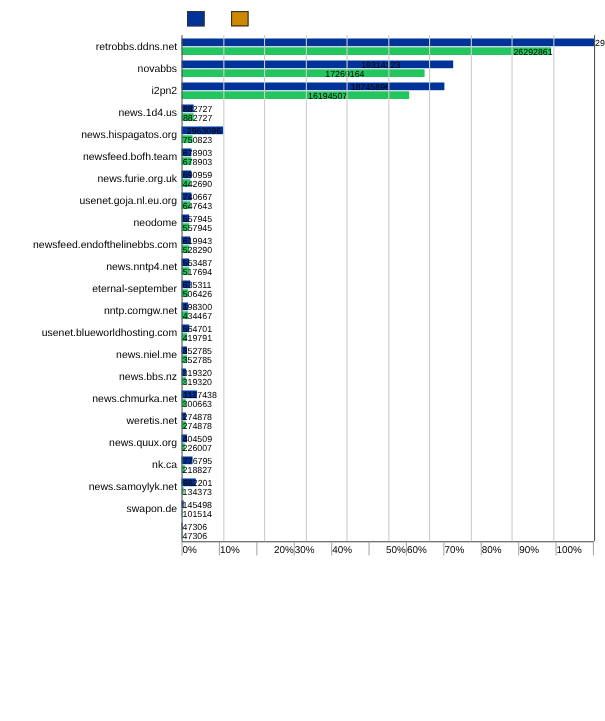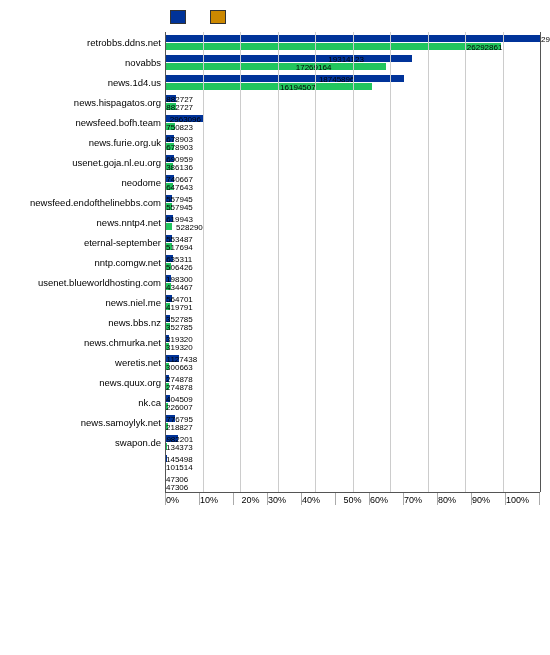--- a/index.html
+++ b/index.html
@@ -102,20 +102,21 @@
       <div class="legend-box" style="background:#cc8800;"></div>
       <span></span>
     </div>
   </div>
 
   <div style="display:flex; flex-direction:row; flex:1;">
 
     <div class="labels-col" id="labels-col">
         <div class="label-cell">retrobbs.ddns.net</div>
         <div class="label-cell">novabbs</div>
+        <div class="label-cell">i2pn2</div>
         <div class="label-cell">news.1d4.us</div>
         <div class="label-cell">news.hispagatos.org</div>
         <div class="label-cell">newsfeed.bofh.team</div>
         <div class="label-cell">news.furie.org.uk</div>
         <div class="label-cell">usenet.goja.nl.eu.org</div>
         <div class="label-cell">neodome</div>
         <div class="label-cell">newsfeed.endofthelinebbs.com</div>
         <div class="label-cell">news.nntp4.net</div>
         <div class="label-cell">eternal-september</div>
         <div class="label-cell">nntp.comgw.net</div>
@@ -177,21 +178,21 @@
           </div>
           <div class="bar-r" style="width: 2.31%; position: relative;">
             <span class="val-label val-r" style="left: 2.31%; font-size: 8px; top: 0px; position: absolute; padding-left: 1px;">678903</span>
           </div>
         </div>
         <div class="bar-pair">
           <div class="bar-a" style="width: 2.35%; position: relative; text-decoration: underline;">
             <span class="val-label val-a" style="left: 2.35%; font-size: 8px; top: 0px; position: absolute; padding-left: 1px;">690959</span>
           </div>
           <div class="bar-r" style="width: 2.21%; position: relative;">
-            <span class="val-label val-r" style="left: 2.21%; font-size: 8px; top: 0px; position: absolute; padding-left: 1px;">386136</span>
+            <span class="val-label val-r" style="left: 2.21%; font-size: 8px; top: 0px; position: absolute; padding-left: 1px;">442690</span>
           </div>
         </div>
         <div class="bar-pair">
           <div class="bar-a" style="width: 2.52%; position: relative;">
             <span class="val-label val-a" style="left: 2.52%; font-size: 8px; top: 0px; position: absolute; padding-left: 1px;">740667</span>
           </div>
           <div class="bar-r" style="width: 2.21%; position: relative;">
             <span class="val-label val-r" style="left: 2.21%; font-size: 8px; top: 0px; position: absolute; padding-left: 1px;">647643</span>
           </div>
         </div>
@@ -201,21 +202,21 @@
           </div>
           <div class="bar-r" style="width: 1.9%; position: relative;">
             <span class="val-label val-r" style="left: 1.9%; font-size: 8px; top: 0px; position: absolute; padding-left: 1px;">557945</span>
           </div>
         </div>
         <div class="bar-pair">
           <div class="bar-a" style="width: 2.11%; position: relative;">
             <span class="val-label val-a" style="left: 2.11%; font-size: 8px; top: 0px; position: absolute; padding-left: 1px;">619943</span>
           </div>
           <div class="bar-r" style="width: 1.8%; position: relative;">
-            <span class="val-label val-r" style="left: 1.8%; font-size: 8px; top: 0px; position: absolute; padding-left: 11px;">528290</span>
+            <span class="val-label val-r" style="left: 1.8%; font-size: 8px; top: 0px; position: absolute; padding-left: 1px;">528290</span>
           </div>
         </div>
         <div class="bar-pair">
           <div class="bar-a" style="width: 1.89%; position: relative;">
             <span class="val-label val-a" style="left: 1.89%; font-size: 8px; top: 0px; position: absolute; padding-left: 1px;">553487</span>
           </div>
           <div class="bar-r" style="width: 1.76%; position: relative;">
             <span class="val-label val-r" style="left: 1.76%; font-size: 8px; top: 0px; position: absolute; padding-left: 1px;">517694</span>
           </div>
         </div>
@@ -327,24 +328,24 @@
         <div style="position: absolute; top: 0px; bottom: 0px; left: 90%; width: 1px; background: rgb(204, 204, 204); pointer-events: none; z-index: 0;"></div>
         <div style="position: absolute; top: 0px; bottom: 0px; left: 100%; width: 1px; background: rgb(85, 85, 85); pointer-events: none; z-index: 0;"></div>
       </div>
   </div>
 
   <div style="display:flex; flex-direction:row;">
     <div style="width:155px; flex-shrink:0;"></div>
     <div id="x-axis" style="flex:1; display:flex; border-top:1px solid #555;">
         <div style="flex: 1 1 0%; font-size: 9px; padding-top: 2px; border-left: 1px solid rgb(170, 170, 170); text-align: left;">0%</div>
         <div style="flex: 1 1 0%; font-size: 9px; padding-top: 2px; border-left: 1px solid rgb(170, 170, 170); text-align: left;">10%</div>
-        <div style="flex: 1 1 0%; font-size: 9px; padding-top: 2px; border-left: 1px solid rgb(170, 170, 170); text-align: center;">20%</div>
+        <div style="flex: 1 1 0%; font-size: 9px; padding-top: 2px; border-left: 1px solid rgb(170, 170, 170); text-align: right;">20%</div>
         <div style="flex: 1 1 0%; font-size: 9px; padding-top: 2px; border-left: 1px solid rgb(170, 170, 170); text-align: left;">30%</div>
         <div style="flex: 1 1 0%; font-size: 9px; padding-top: 2px; border-left: 1px solid rgb(170, 170, 170); text-align: left;">40%</div>
-        <div style="flex: 1 1 0%; font-size: 9px; padding-top: 2px; border-left: 1px solid rgb(170, 170, 170); text-align: center;">50%</div>
+        <div style="flex: 1 1 0%; font-size: 9px; padding-top: 2px; border-left: 1px solid rgb(170, 170, 170); text-align: right;">50%</div>
         <div style="flex: 1 1 0%; font-size: 9px; padding-top: 2px; border-left: 1px solid rgb(170, 170, 170); text-align: left;">60%</div>
         <div style="flex: 1 1 0%; font-size: 9px; padding-top: 2px; border-left: 1px solid rgb(170, 170, 170); text-align: left;">70%</div>
         <div style="flex: 1 1 0%; font-size: 9px; padding-top: 2px; border-left: 1px solid rgb(170, 170, 170); text-align: left;">80%</div>
         <div style="flex: 1 1 0%; font-size: 9px; padding-top: 2px; border-left: 1px solid rgb(170, 170, 170); text-align: left;">90%</div>
         <div style="flex: 1 1 0%; font-size: 9px; padding-top: 2px; border-left: 1px solid rgb(170, 170, 170); text-align: left; border-right: 1px solid rgb(170, 170, 170);">100%</div>
       </div>
   </div>
 
   <div class="chart-title" style="margin-top:6px;"></div>
 </div>

